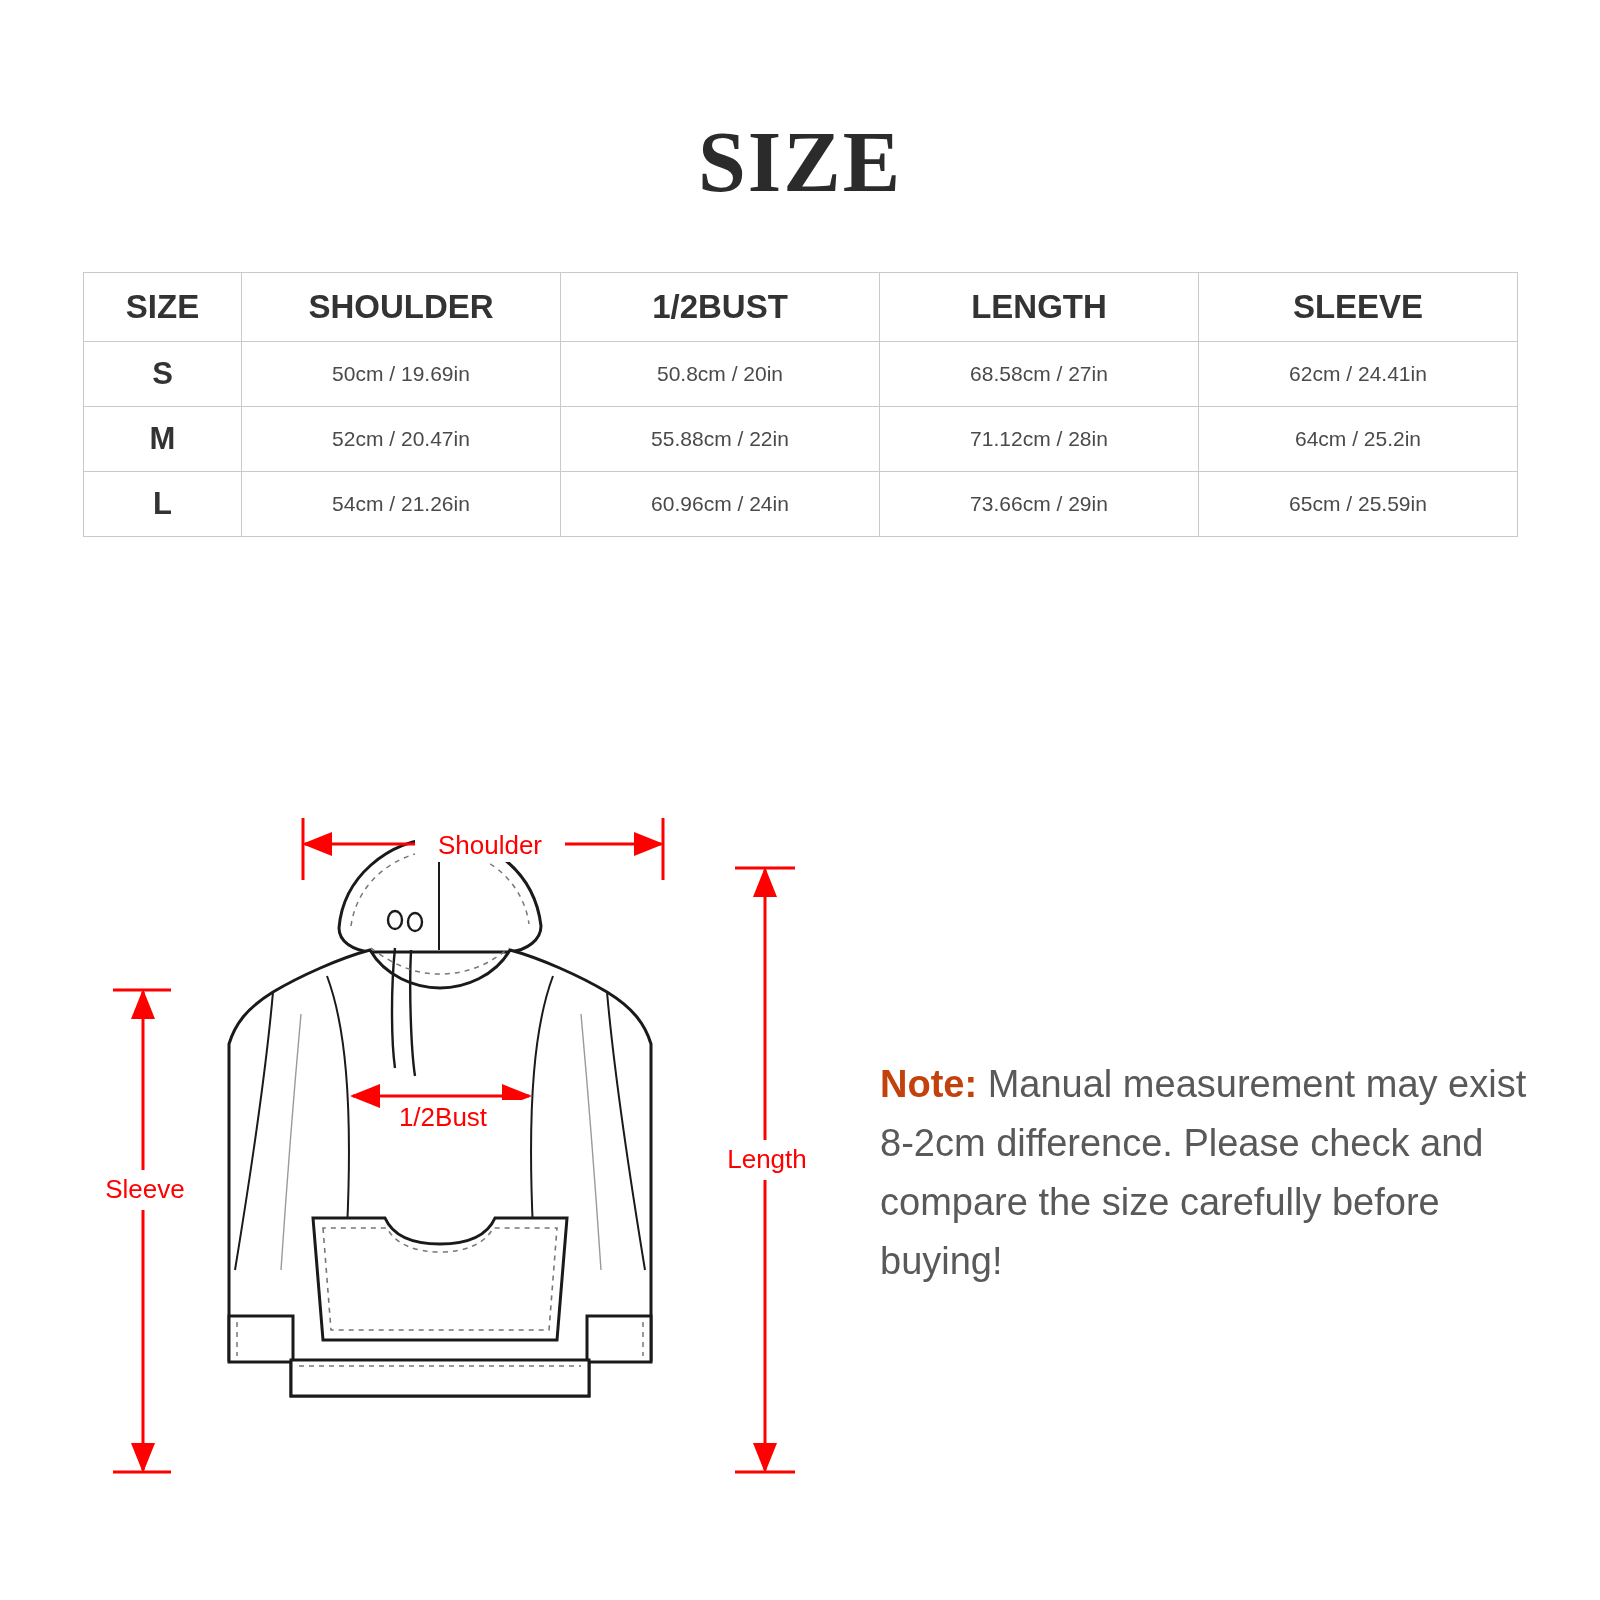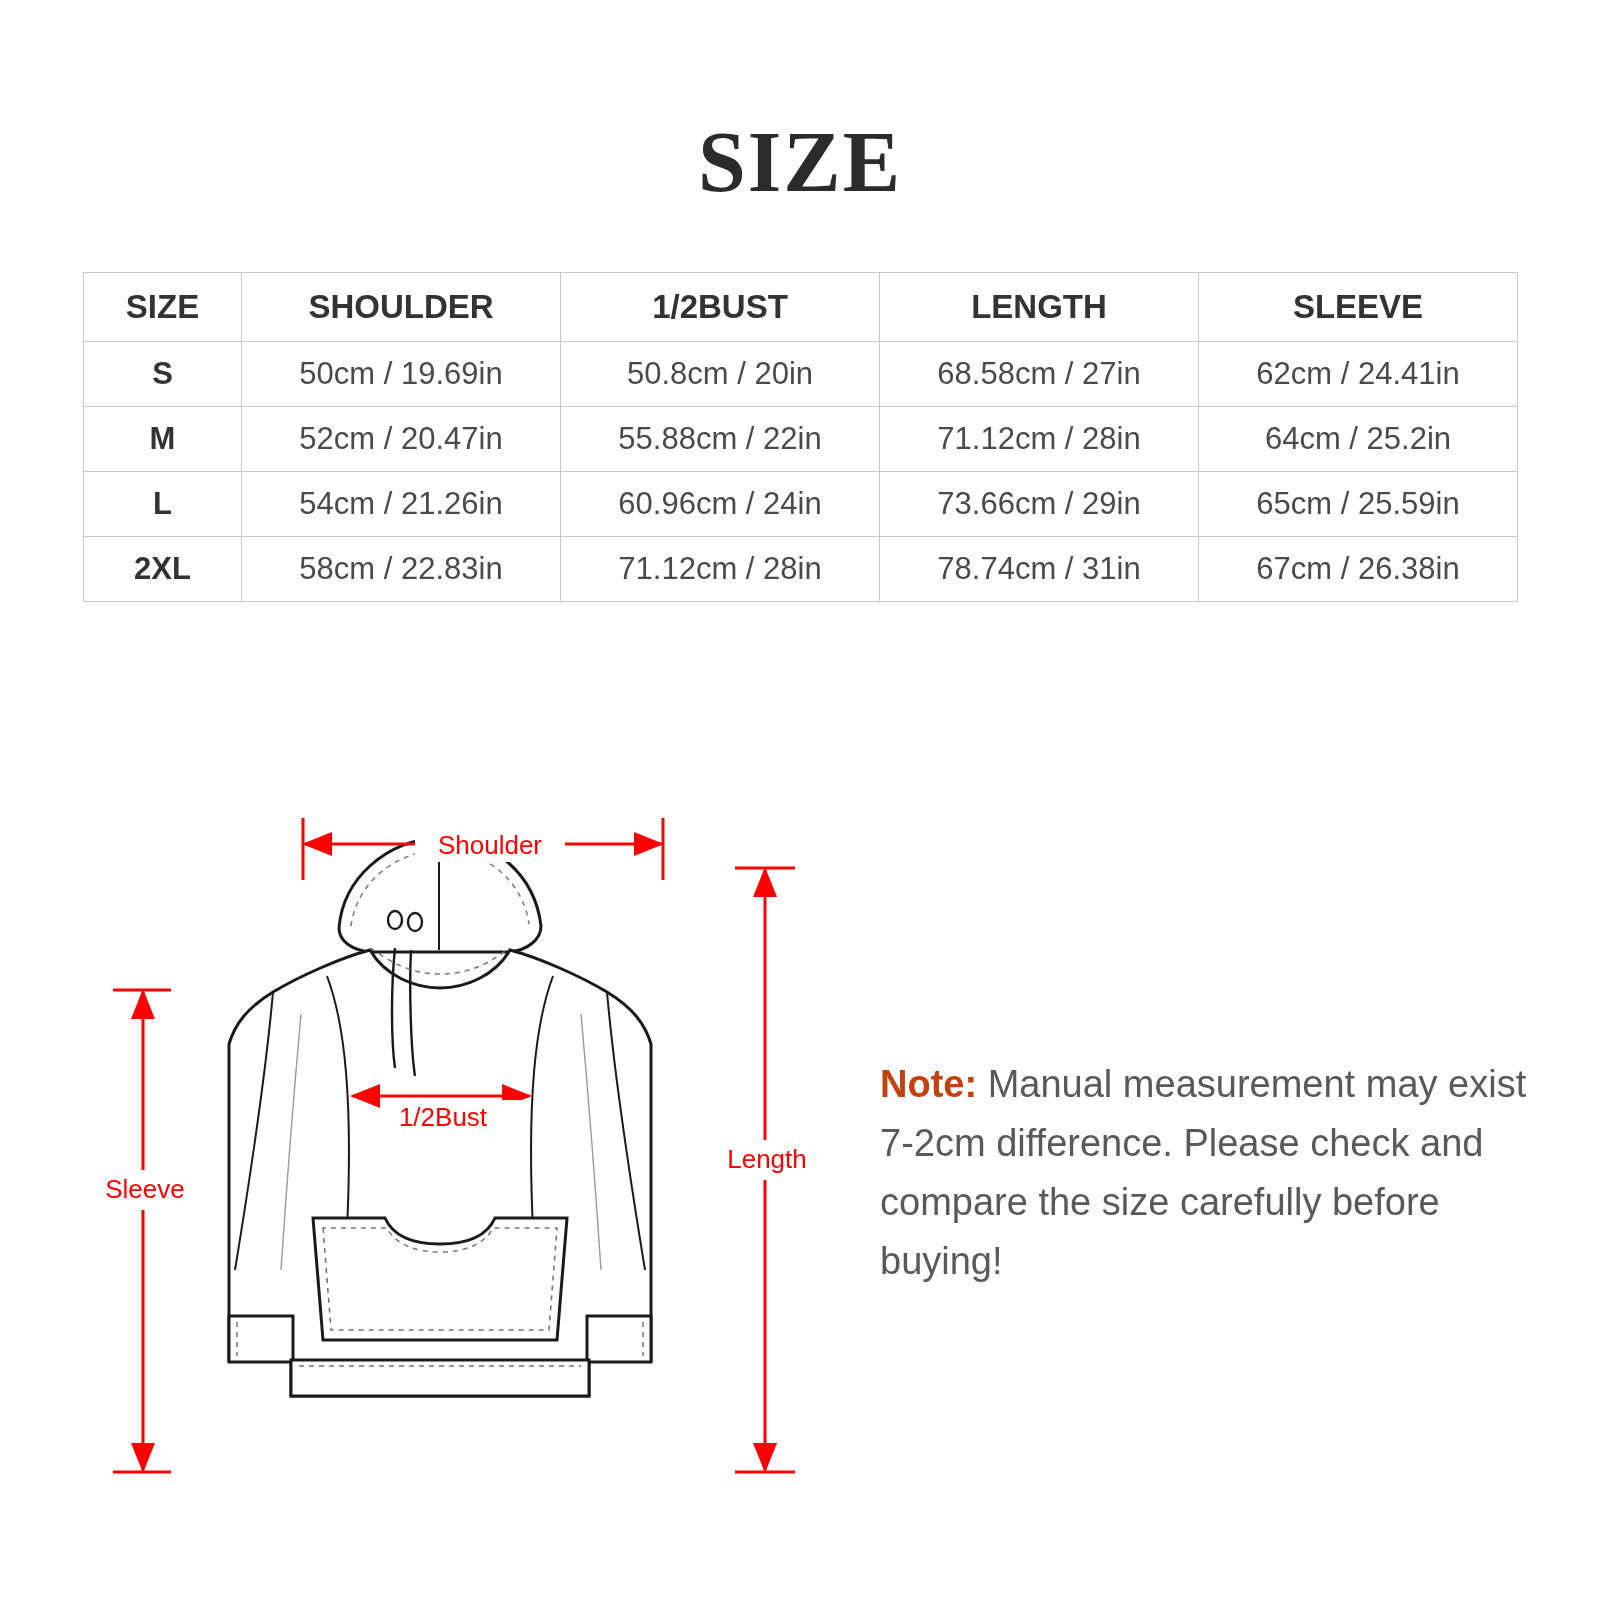--- a/index.html
+++ b/index.html
@@ -36,21 +36,21 @@
     top: 272px;
     left: 83px;
     width: 1434px;
     border-collapse: collapse;
     table-layout: fixed;
   }
   .size-table th,
   .size-table td {
     border: 1px solid #c9c9c9;
     text-align: center;
-    font-size: 31px;
+    font-size: 21px;
     color: #4a4a4a;
     padding: 0;
     height: 64px;
   }
   .size-table th {
     font-weight: 700;
     font-size: 33px;
     color: #333333;
     height: 68px;
   }
@@ -123,27 +123,20 @@
       <td>55.88cm / 22in</td>
       <td>71.12cm / 28in</td>
       <td>64cm / 25.2in</td>
     </tr>
     <tr>
       <td class="size-col">L</td>
       <td>54cm / 21.26in</td>
       <td>60.96cm / 24in</td>
       <td>73.66cm / 29in</td>
       <td>65cm / 25.59in</td>
-    </tr>
-    <tr>
-      <td class="size-col">2XL</td>
-      <td>58cm / 22.83in</td>
-      <td>71.12cm / 28in</td>
-      <td>78.74cm / 31in</td>
-      <td>67cm / 26.38in</td>
     </tr>
   </tbody>
 </table>
 
 <div class="illustration">
   <svg class="illu-svg" width="760" height="700" viewBox="0 0 760 700" xmlns="http://www.w3.org/2000/svg">
     <defs>
       <marker id="arrR" markerWidth="10" markerHeight="10" refX="9" refY="4" orient="auto">
         <path d="M0,0 L10,4 L0,8 z" fill="#ff0000"></path>
       </marker>
@@ -238,14 +231,14 @@
       <line x1="18" y1="190" x2="76" y2="190"></line>
       <line x1="18" y1="672" x2="76" y2="672"></line>
       <line x1="48" y1="192" x2="48" y2="670" marker-start="url(#arrL)" marker-end="url(#arrR)"></line>
     </g>
     <rect x="10" y="370" width="80" height="40" fill="#ffffff" stroke="none"></rect>
     <text x="50" y="398" text-anchor="middle" font-family="Liberation Sans, sans-serif" font-size="26" fill="#ff0000">Sleeve</text>
   </svg>
 </div>
 
 <div class="note-block">
-  <b>Note:</b><span> Manual measurement may exist 7-2cm difference. Please check and compare the size carefully before buying!</span>
+  <b>Note:</b><span> Manual measurement may exist 8-2cm difference. Please check and compare the size carefully before buying!</span>
 </div>
 
 </body></html>

